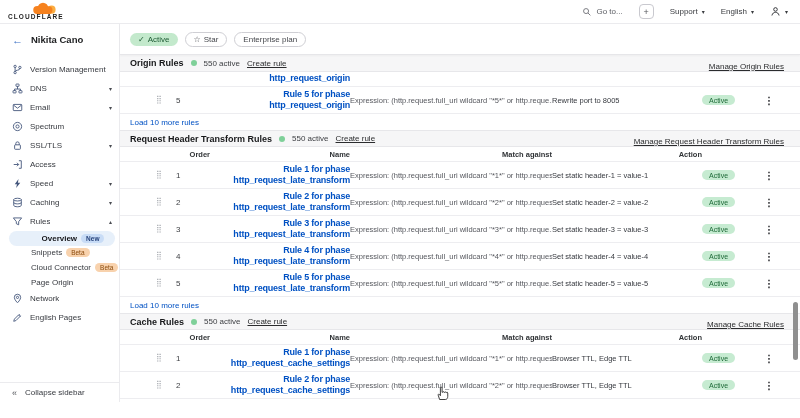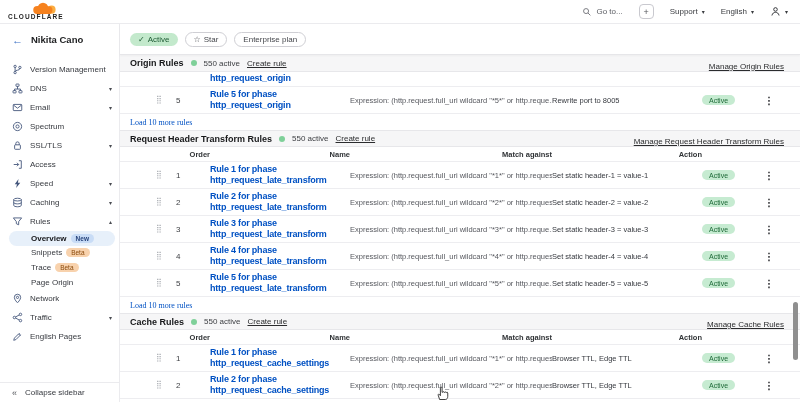--- a/index.html
+++ b/index.html
@@ -43,21 +43,21 @@
 
   
   .side-item{height:19px;flex:none;display:flex;align-items:center;gap:7px;
     padding:0 7px 0 12px;font-size:8px;color:#36393f;cursor:pointer;}
   .side-icon{width:11px;height:11px;flex:none;display:flex;align-items:center;}
   .side-label{white-space:nowrap;overflow:hidden;}
   .side-caret{margin-left:auto;font-size:6px;color:#4a4c52;}
   .sub-item{height:14.6px;flex:none;display:flex;align-items:center;gap:4px;
     padding-left:31px;font-size:8px;color:#36393f;cursor:pointer;}
   .sub-item.selected{background:#e7f0fa;border-radius:9px;margin:0 4px 0 9px;
-    padding-left:22px;font-weight:bold;color:#141519;}
+    padding-left:22px;font-weight:bold;color:#141519;justify-content:center;}
   .sbadge{font-size:6.5px;border-radius:7px;padding:1px 5px;white-space:nowrap;}
   .sbadge.new{background:#c8dcf6;color:#27447c;font-weight:bold;}
   .sbadge.beta{background:#f8d2ad;color:#8a4a0c;}
   .collapse{margin-top:auto;flex:none;height:20px;border-top:1px solid #ebebee;display:flex;
     align-items:center;gap:8px;padding-left:12px;font-size:8px;color:#36393f;cursor:pointer;}
   .collapse-icon{color:#55575c;font-size:9px;}
 
   
   .sec-head{height:17px;background:#f6f6f7;border-top:1px solid #e7e7ea;border-bottom:1px solid #e7e7ea;
     display:flex;align-items:center;gap:7px;padding:0 16px 0 10px;}
@@ -70,30 +70,30 @@
     cursor:pointer;white-space:nowrap;margin-top:6px;}
 
   .grid{display:grid;grid-template-columns:20px 34px 140px 202px 150px 52px 30px;
     padding-left:36px;align-items:center;}
   .colhead{height:15px;border-bottom:1px solid #ededf0;font-size:7.5px;font-weight:bold;color:#303336;text-align:right;}
   .row{height:27px;border-bottom:1px solid #ededf0;font-size:7.5px;}
   .row.partial{height:15px;overflow:hidden;align-items:start;}
   .row.partial .namecell{margin-top:1px;}
   .drag{color:#a4a8ae;font-size:8px;line-height:8px;cursor:grab;}
   .ordercell{color:#3c3e42;font-size:8px;}
-  .namecell{display:flex;flex-direction:column;line-height:11px;overflow:hidden;}
+  .namecell{display:flex;flex-direction:column;line-height:11px;overflow:hidden;text-align:right;}
   .namecell span{color:#0051c3;font-weight:bold;font-size:9px;letter-spacing:-0.2px;
     white-space:nowrap;cursor:pointer;}
   .matchcell{color:#56585e;white-space:nowrap;overflow:hidden;padding-right:6px;}
   .actioncell{color:#36393f;white-space:nowrap;overflow:hidden;padding-right:6px;}
   .statusbadge{background:#c6ebd1;color:#1e6a38;font-size:7px;padding:1.5px 7px;
     border-radius:8px;justify-self:start;}
   .kebab{color:#26272b;font-weight:bold;font-size:10px;justify-self:center;cursor:pointer;}
   .loadmore{height:16px;display:flex;align-items:center;padding-left:10px;
-    font-size:8px;color:#0051c3;cursor:pointer;font-family:Liberation Serif, serif;}
+    font-size:8px;color:#0051c3;cursor:pointer;}
 
   
   .scrollthumb{position:absolute;right:2px;top:247px;width:5px;height:58px;
     background:#8f8f8f;border-radius:3px;z-index:9;}
   .cursor{position:absolute;left:315px;top:330px;z-index:10;pointer-events:none;}
 </style>
 </head>
 <body>
 
 <div class="topbar">
@@ -262,54 +262,42 @@
   <div class="sub-item selected">
     <span class="side-label">Overview</span>
     <span class="sbadge new">New</span>
   </div>
 
   <div class="sub-item">
     <span class="side-label">Snippets</span>
     <span class="sbadge beta">Beta</span>
   </div>
 
-
   <div class="sub-item">
-    <span class="side-label">Trace</span>
+    <span class="side-label">Cloud Connector</span>
     <span class="sbadge beta">Beta</span>
   </div>
+
 
   <div class="sub-item">
     <span class="side-label">Page Origin</span>
 
   </div>
 
   <div class="side-item">
     <span class="side-icon">
             <svg width="11" height="11" viewBox="0 0 16 16">
               <path d="M8 1.8a4.6 4.6 0 0 1 4.6 4.6C12.6 9.8 8 14.2 8 14.2S3.4 9.8 3.4 6.4A4.6 4.6 0 0 1 8 1.8z" fill="none" stroke="#44567c" stroke-width="1.3"></path>
               <circle cx="8" cy="6.4" r="1.6" fill="none" stroke="#44567c" stroke-width="1.3"></circle>
             </svg>
           </span>
     <span class="side-label">Network</span>
 
   </div>
 
-  <div class="side-item">
-    <span class="side-icon">
-            <svg width="11" height="11" viewBox="0 0 16 16">
-              <circle cx="3.5" cy="8" r="1.8" fill="none" stroke="#44567c" stroke-width="1.3"></circle>
-              <circle cx="12.3" cy="3.5" r="1.8" fill="none" stroke="#44567c" stroke-width="1.3"></circle>
-              <circle cx="12.3" cy="12.5" r="1.8" fill="none" stroke="#44567c" stroke-width="1.3"></circle>
-              <path d="M5.2 7.2l5.4-2.9M5.2 8.8l5.4 2.9" fill="none" stroke="#44567c" stroke-width="1.3"></path>
-            </svg>
-          </span>
-    <span class="side-label">Traffic</span>
-    <span class="side-caret">▾</span>
-  </div>
 
   <div class="side-item">
     <span class="side-icon">
             <svg width="11" height="11" viewBox="0 0 16 16">
               <path d="M2.5 13.5l1-3.2 6.8-6.8 2.2 2.2-6.8 6.8zM9.5 4.3l2.2 2.2" fill="none" stroke="#44567c" stroke-width="1.3"></path>
             </svg>
           </span>
     <span class="side-label">English Pages</span>
 
   </div>

